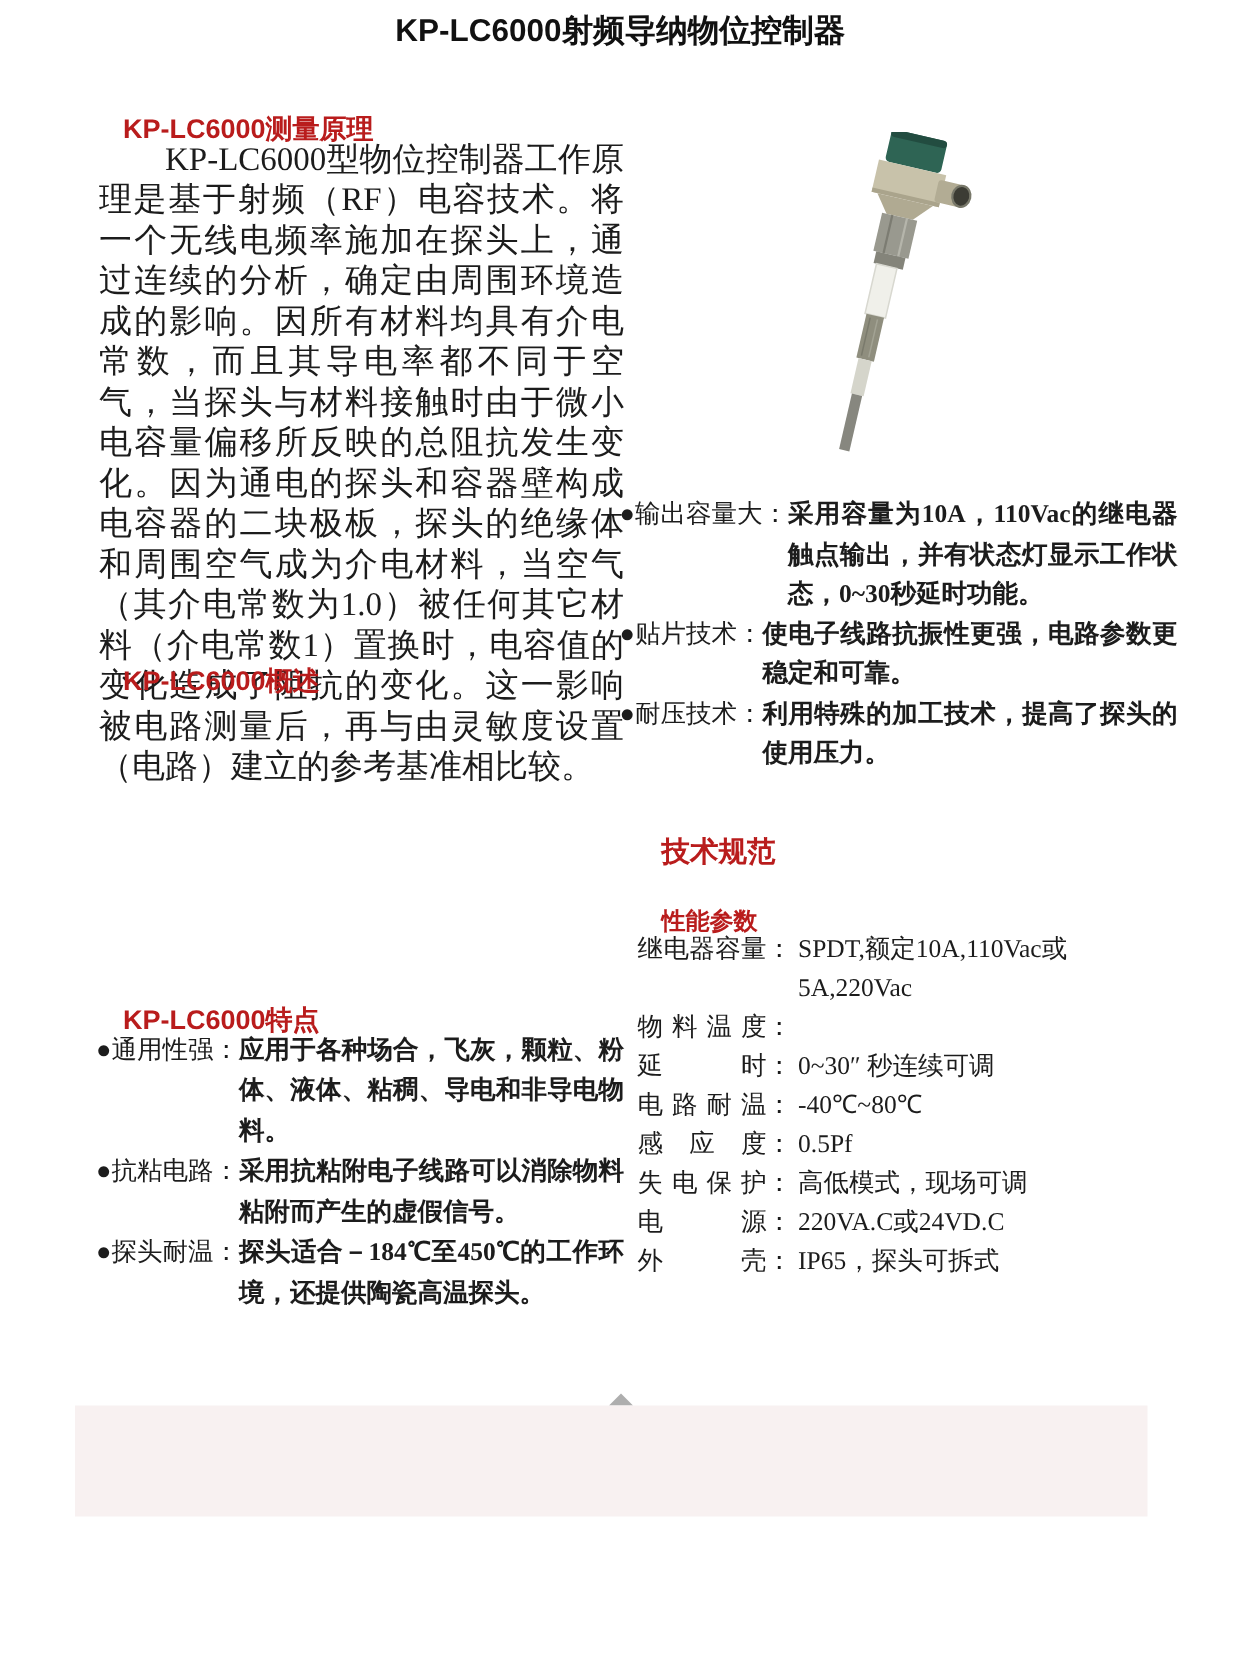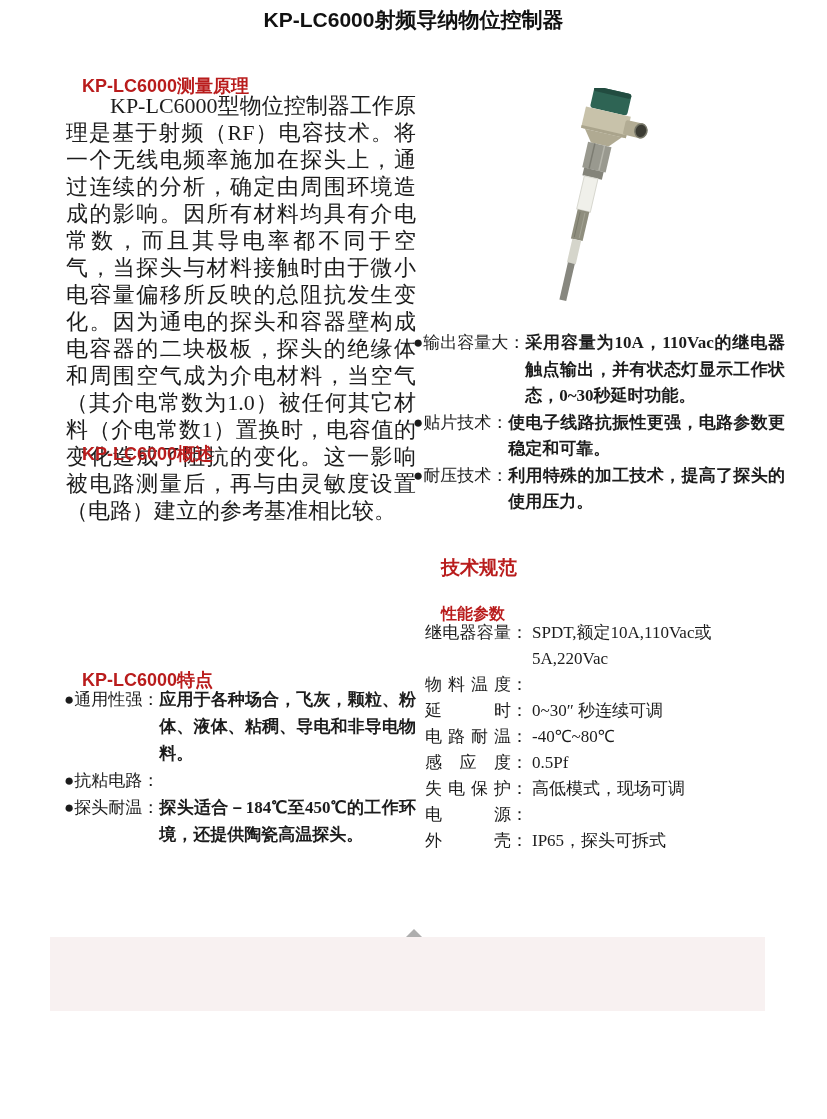--- a/index.html
+++ b/index.html
@@ -55,20 +55,21 @@
 
   <div class="features" id="features-left">
 
       <div class="feature">
         <span class="feature-label">●通用性强：</span>
         <span class="feature-desc">应用于各种场合，飞灰，颗粒、粉体、液体、粘稠、导电和非导电物料。</span>
       </div>
 
       <div class="feature">
         <span class="feature-label">●抗粘电路：</span>
+        <span class="feature-desc">采用抗粘附电子线路可以消除物料粘附而产生的虚假信号。</span>
       </div>
 
 
       <div class="feature">
         <span class="feature-label">●探头耐温：</span>
         <span class="feature-desc">探头适合－184℃至450℃的工作环境，还提供陶瓷高温探头。</span>
       </div>
     </div>
 
   <div class="probe-wrap">
@@ -159,20 +160,21 @@
 
       <div class="spec-row">
         <span class="spec-label">失电保护</span>
         <span class="spec-colon">：</span>
         <span class="spec-value">高低模式，现场可调</span>
       </div>
 
       <div class="spec-row">
         <span class="spec-label">电源</span>
         <span class="spec-colon">：</span>
+        <span class="spec-value">220VA.C或24VD.C</span>
       </div>
 
       <div class="spec-row">
         <span class="spec-label">外壳</span>
         <span class="spec-colon">：</span>
         <span class="spec-value">IP65，探头可拆式</span>
       </div>
     </div>
 
   <div class="collapse-triangle"></div>

